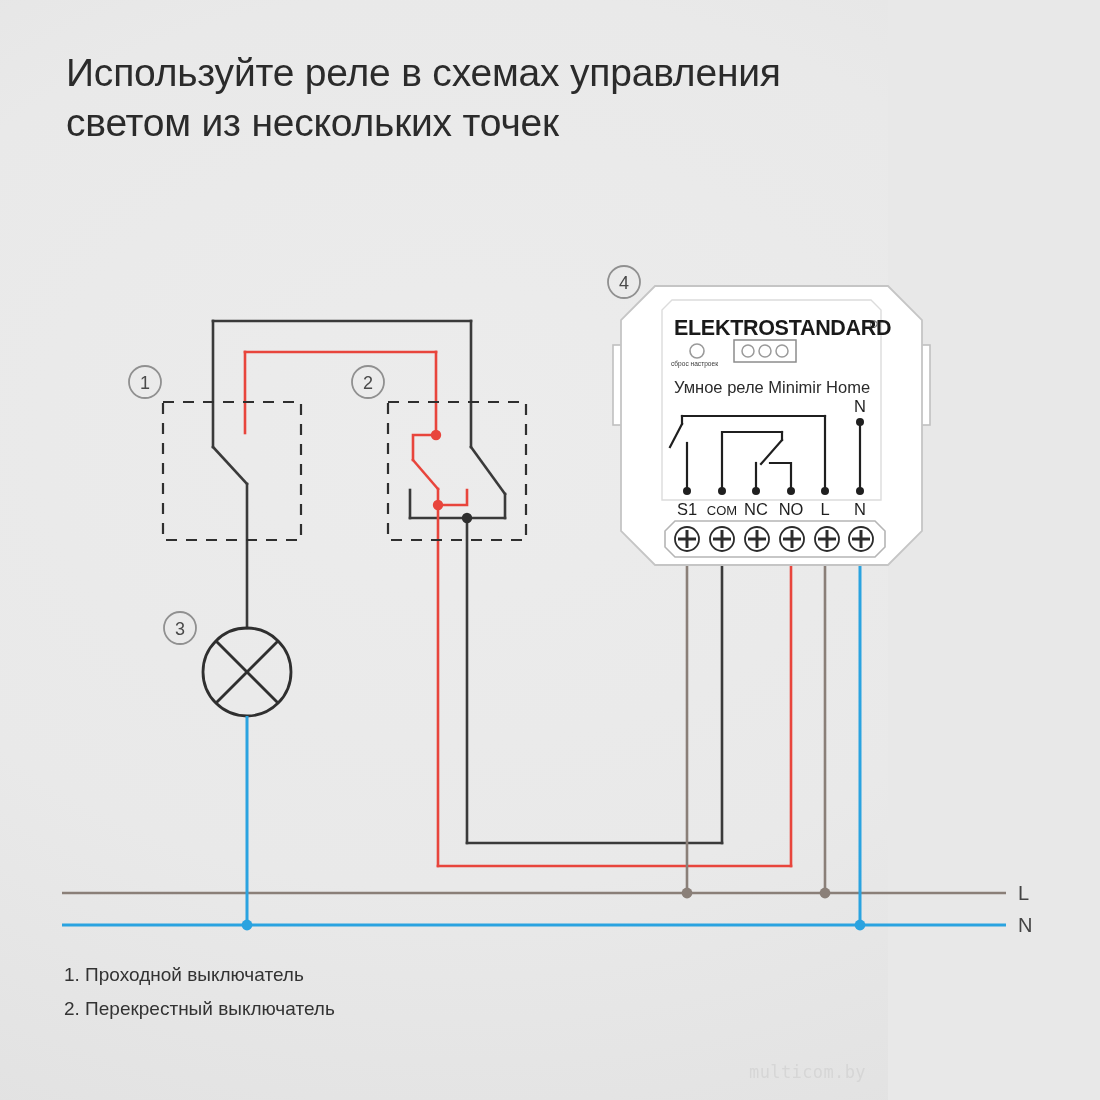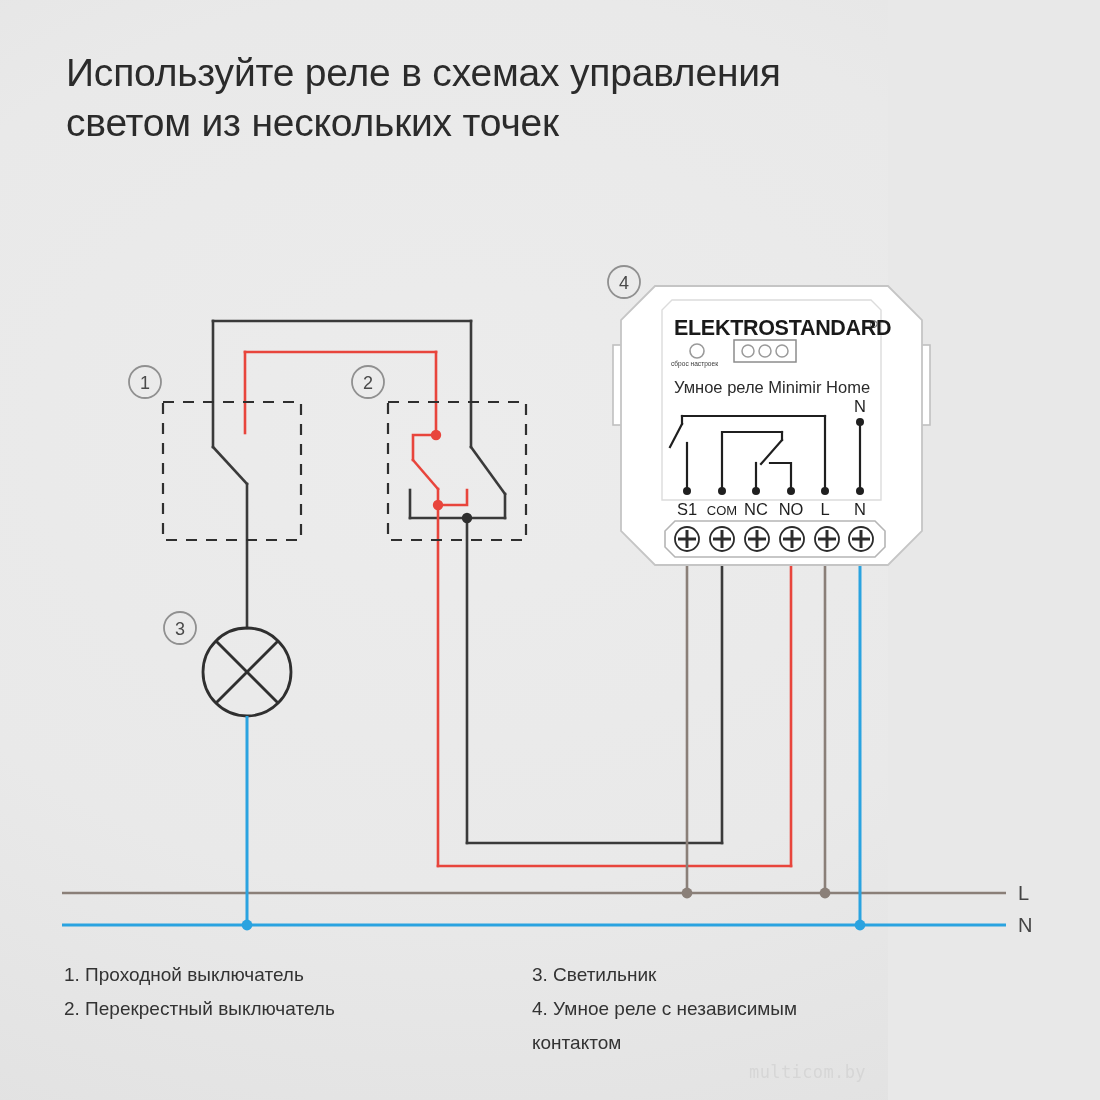--- a/index.html
+++ b/index.html
@@ -257,18 +257,16 @@
       <g>
         <circle cx="624" cy="282" r="16" fill="none" stroke="#909090" stroke-width="1.8"></circle>
         <text x="624" y="289" font-size="18" fill="#4a4a4a" text-anchor="middle">4</text>
       </g>
     </g>
 
   </svg>
 
   <div class="legend" id="legend-left">1. Проходной выключатель
 2. Перекрестный выключатель</div>
-  <div class="legend" id="legend-right">3. Светильник
-4. Умное реле с независимым контактом</div>
 
   <div id="watermark">multicom.by</div>
 
 </div>
 
 </body></html>

